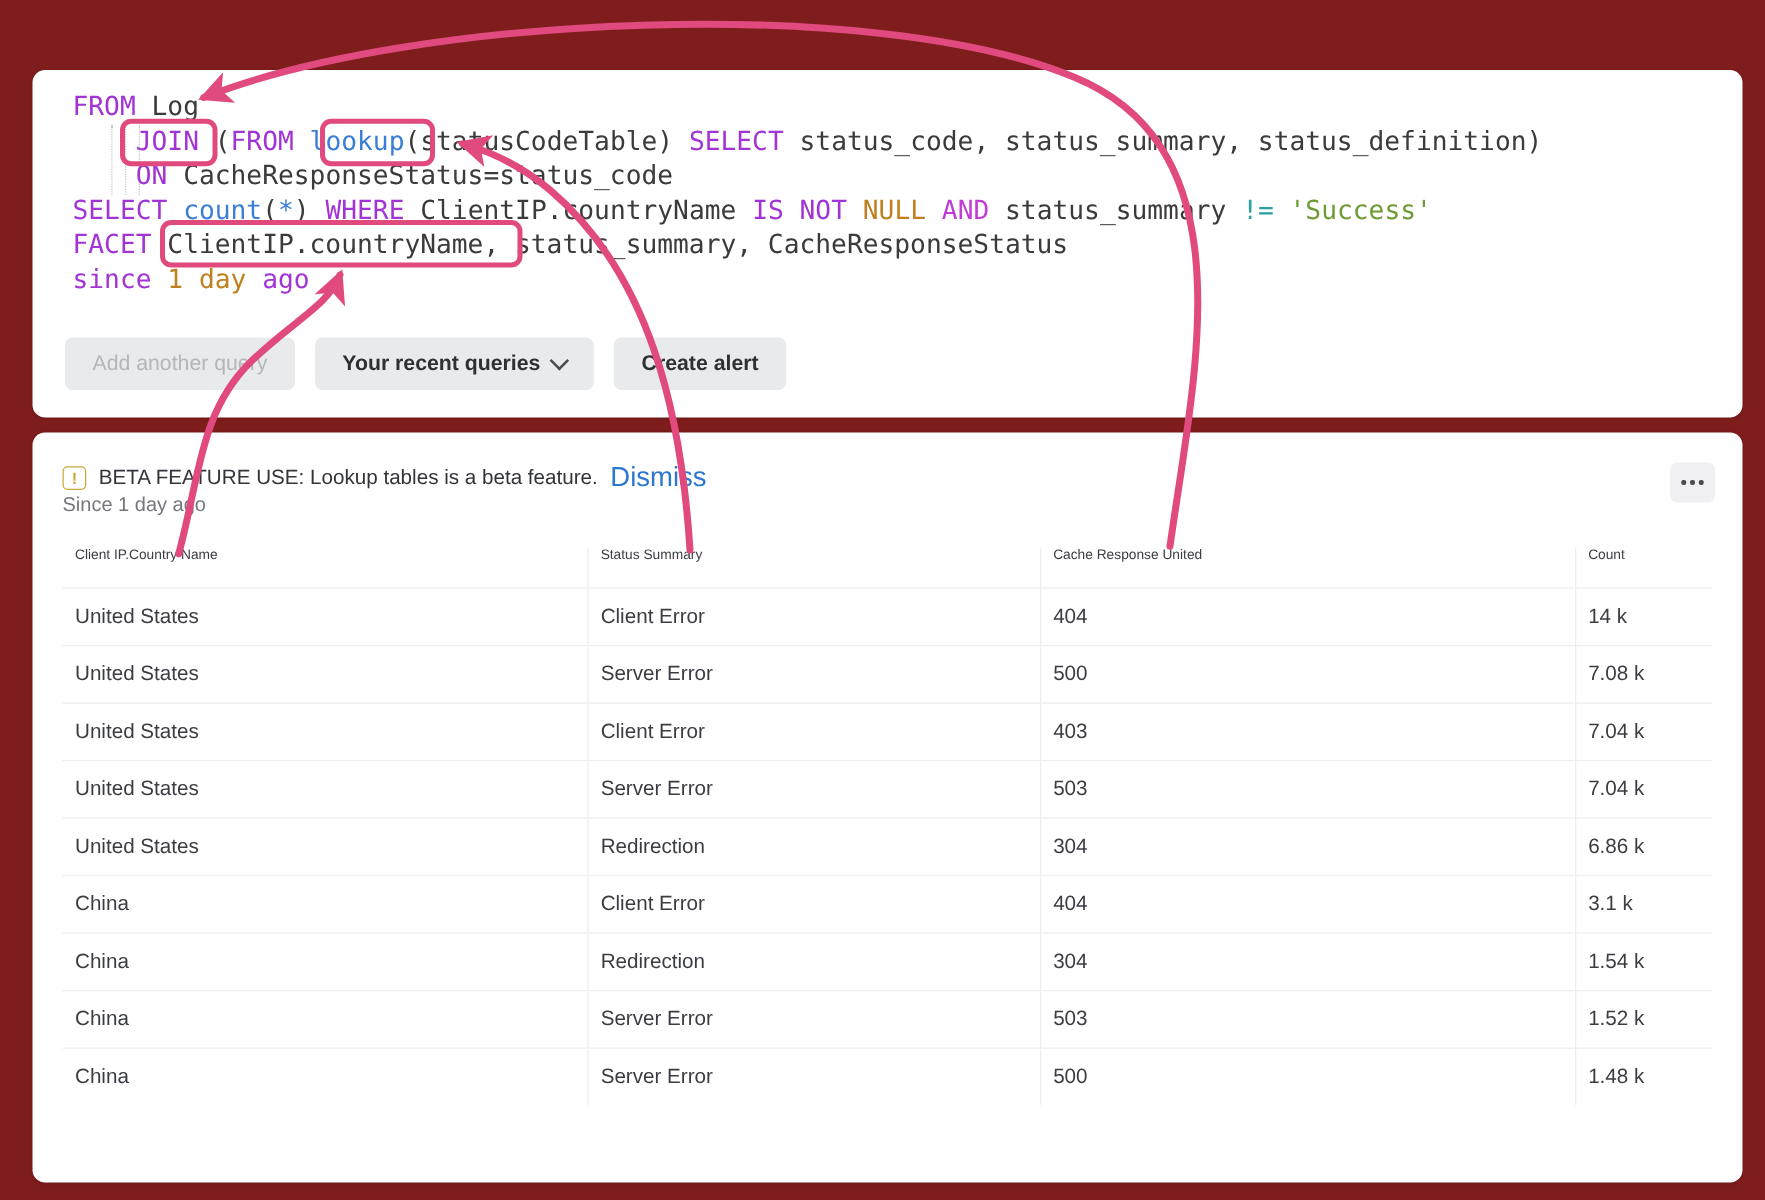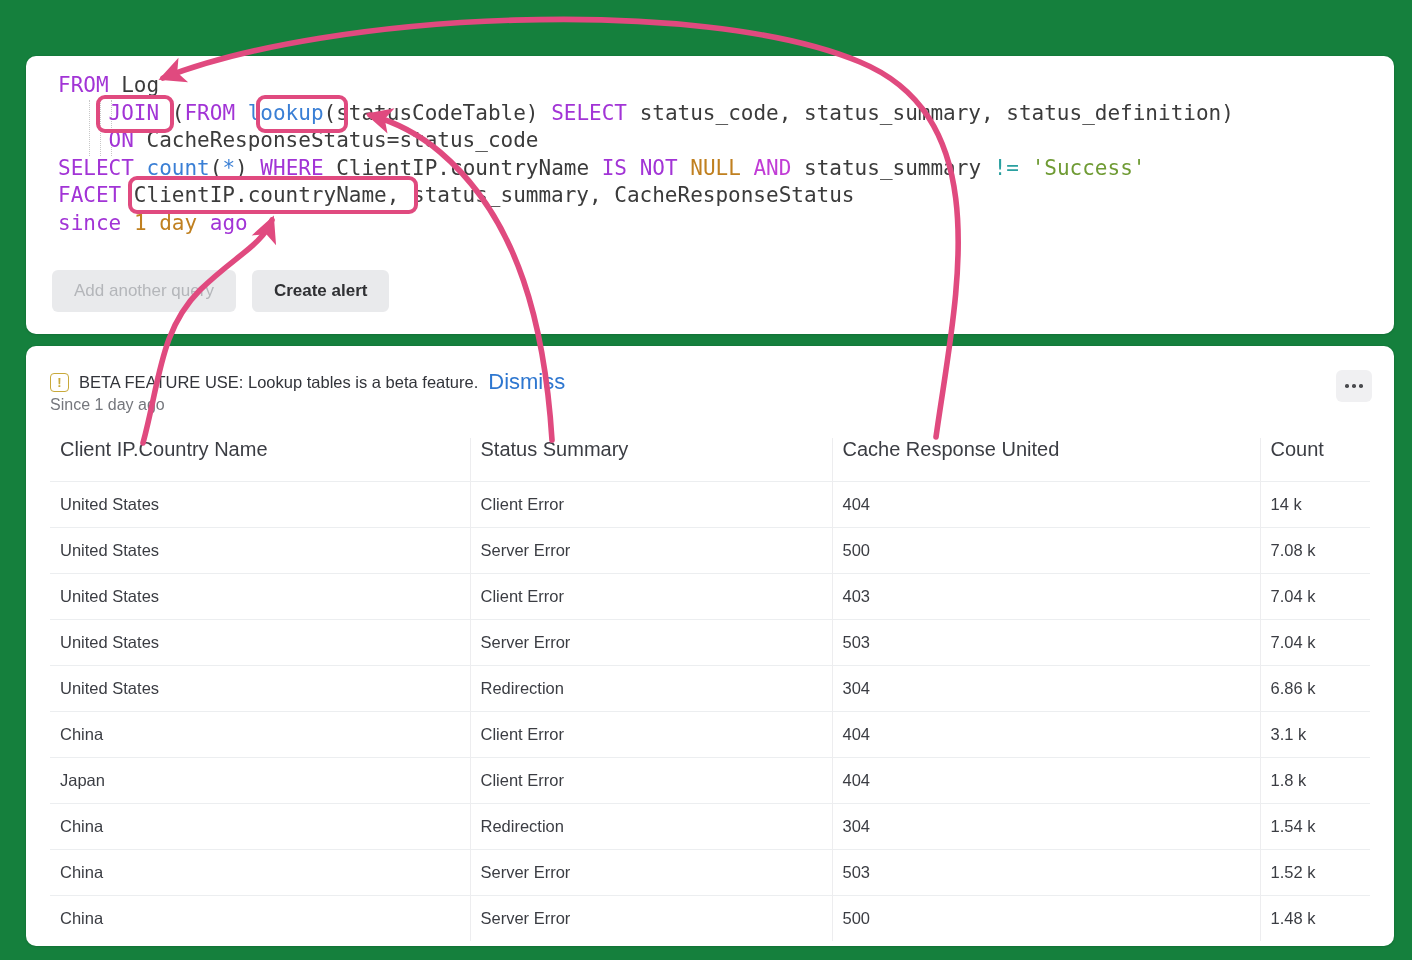--- a/index.html
+++ b/index.html
@@ -5,21 +5,21 @@
   html, body {
     margin: 0;
     padding: 0;
     background: #ffffff;
     font-family: "Liberation Sans", sans-serif;
   }
   #screen {
     position: relative;
     width: 1412px;
     height: 960px;
-    background: #15803d;
+    background: #7f1d1d;
     overflow: hidden;
   }
 
   
   .card {
     position: absolute;
     background: #ffffff;
     border-radius: 10px;
     box-shadow: 0 1px 3px rgba(0,0,0,0.10), 0 0 0 1px rgba(0,0,0,0.03);
   }
@@ -181,21 +181,21 @@
     border-collapse: collapse;
     table-layout: fixed;
   }
   #results-table col.c0 { width: 420px; }
   #results-table col.c1 { width: 362px; }
   #results-table col.c2 { width: 428px; }
   #results-table col.c3 { width: 110px; }
   #results-table th {
     text-align: left;
     font-weight: 400;
-    font-size: 20px;
+    font-size: 11px;
     color: #3b3d43;
     padding: 0 0 20px 10px;
     border-right: 1px solid #ededef;
     vertical-align: top;
   }
   #results-table th:last-child { border-right: none; }
   #results-table td {
     font-size: 16.5px;
     color: #3b3d43;
     height: 45px;
@@ -233,20 +233,24 @@
       <div class="guide" style="left:0px;"></div>
       <div class="guide" style="left:11px;"></div>
       <div class="guide" style="left:22px;"></div>
     </div>
 
     <div id="query-editor"><span class="ql"><span class="kw">FROM</span><span class="idf"> Log</span></span><span class="ql"><span class="idf">    </span><span class="kw">JOIN</span><span class="idf"> (</span><span class="kw">FROM</span><span class="idf"> </span><span class="lookupkw">lookup</span><span class="idf">(statusCodeTable) </span><span class="kw">SELECT</span><span class="idf"> status_code, status_summary, status_definition)</span></span><span class="ql"><span class="idf">    </span><span class="kw">ON</span><span class="idf"> CacheResponseStatus=status_code</span></span><span class="ql"><span class="kw">SELECT</span><span class="idf"> </span><span class="fn">count</span><span class="idf">(</span><span class="fn">*</span><span class="idf">) </span><span class="kw">WHERE</span><span class="idf"> ClientIP.countryName </span><span class="kw">IS NOT</span><span class="idf"> </span><span class="num">NULL</span><span class="idf"> </span><span class="kw2">AND</span><span class="idf"> status_summary </span><span class="op">!=</span><span class="idf"> </span><span class="str">'Success'</span></span><span class="ql"><span class="kw">FACET</span><span class="idf"> ClientIP.countryName, status_summary, CacheResponseStatus</span></span><span class="ql"><span class="kw">since</span><span class="idf"> </span><span class="num">1</span><span class="idf"> </span><span class="num">day</span><span class="idf"> </span><span class="kw">ago</span></span></div>
 
     <div id="btn-row">
       <button class="btn disabled">
         <span>Add another query</span>
+      </button>
+      <button class="btn">
+        <span>Your recent queries</span>
+        <span class="chev"></span>
       </button>
       <button class="btn">
         <span>Create alert</span>
       </button>
     </div>
   </div>
 
   <div class="card" id="results-card">
 
     <div id="beta-line">
@@ -309,26 +313,20 @@
             <td>304</td>
             <td>6.86 k</td>
           </tr>
           <tr>
             <td>China</td>
             <td>Client Error</td>
             <td>404</td>
             <td>3.1 k</td>
           </tr>
           <tr>
-            <td>Japan</td>
-            <td>Client Error</td>
-            <td>404</td>
-            <td>1.8 k</td>
-          </tr>
-          <tr>
             <td>China</td>
             <td>Redirection</td>
             <td>304</td>
             <td>1.54 k</td>
           </tr>
           <tr>
             <td>China</td>
             <td>Server Error</td>
             <td>503</td>
             <td>1.52 k</td>

